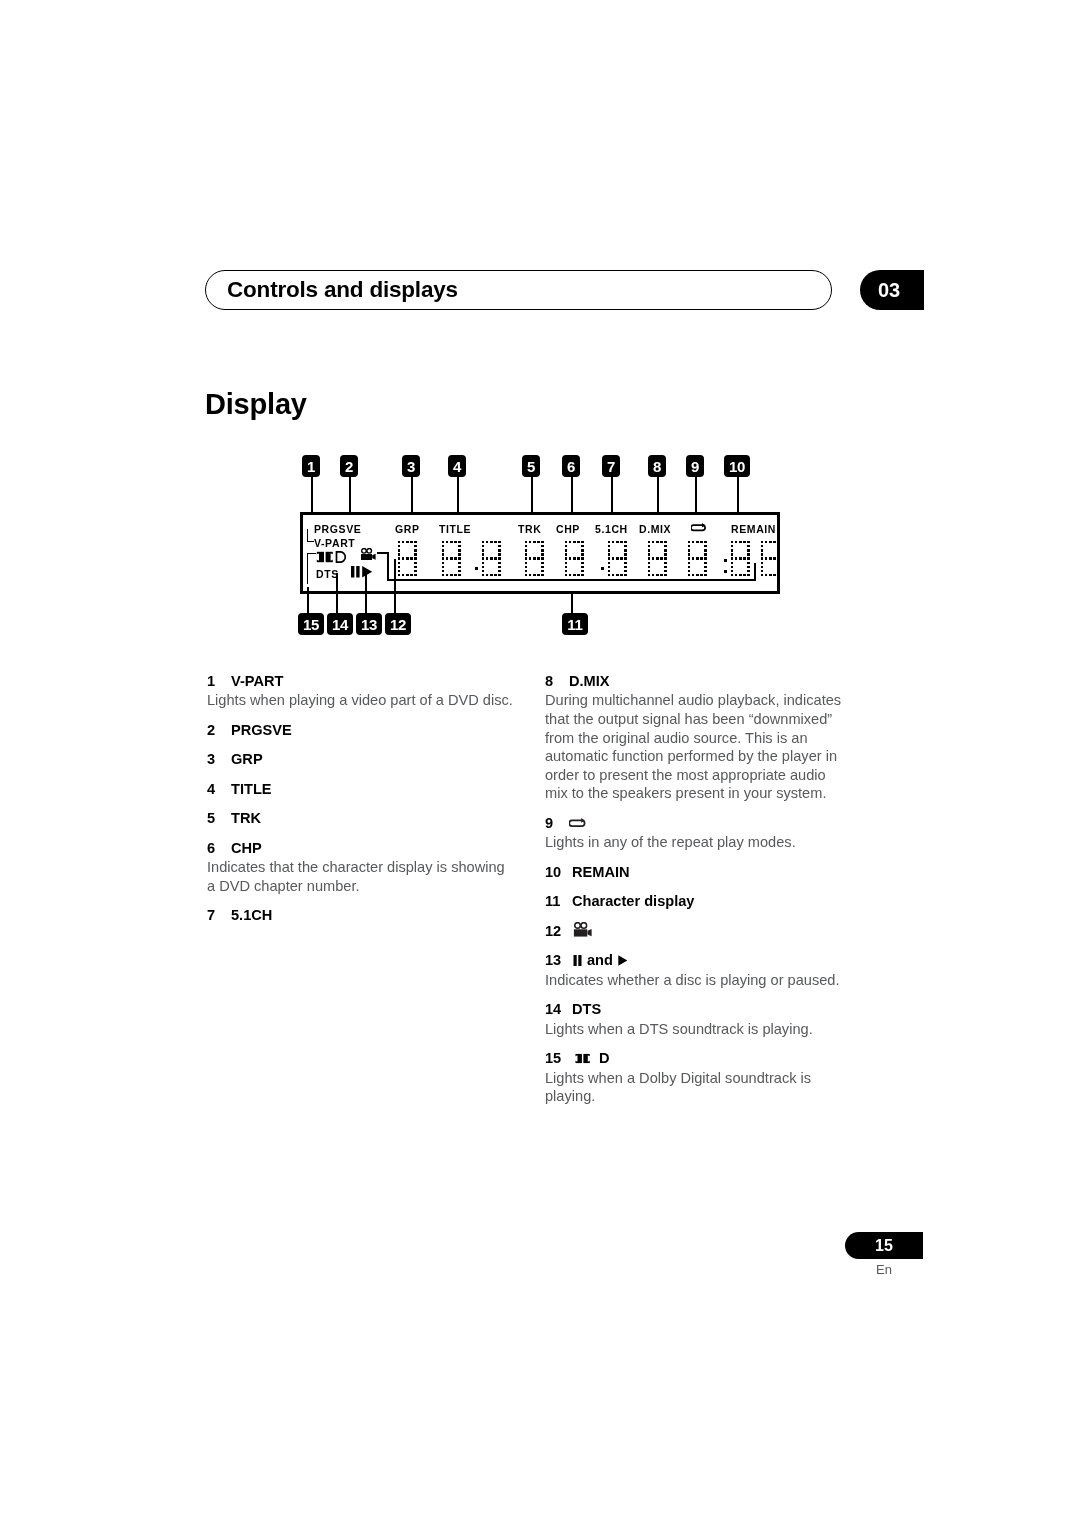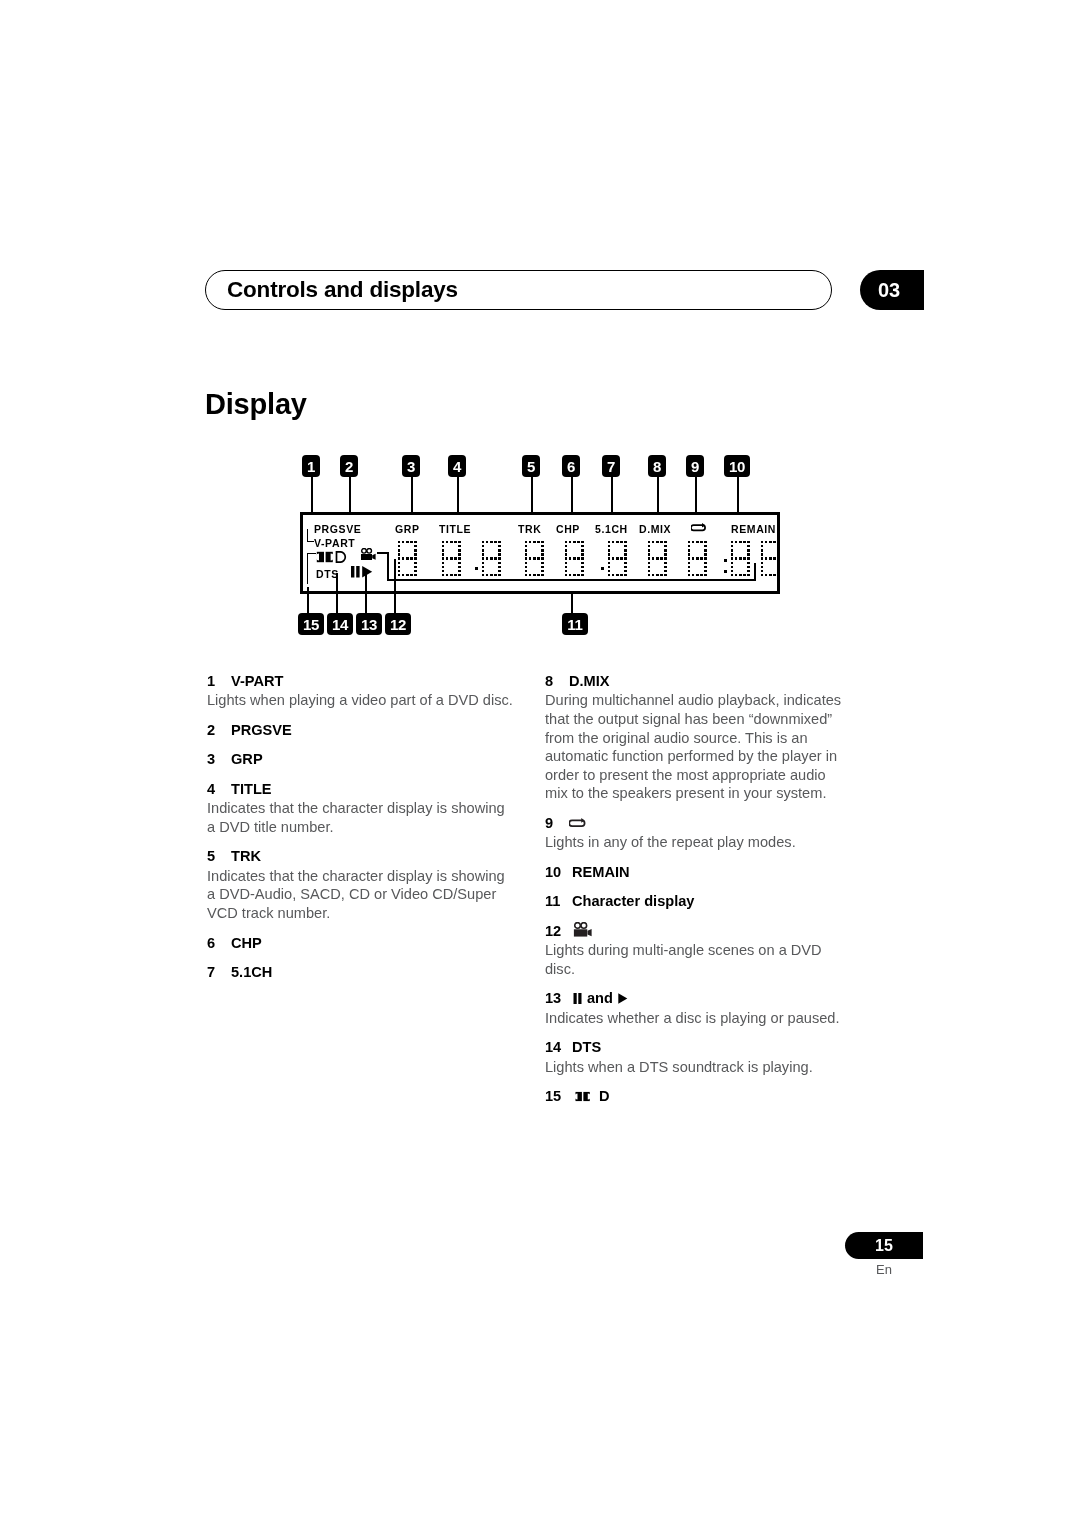--- a/index.html
+++ b/index.html
@@ -636,34 +636,33 @@
       <div class="entry-head">
         <span class="num">3</span>
         <span>GRP</span>
       </div>
     </div>
     <div class="entry">
       <div class="entry-head">
         <span class="num">4</span>
         <span>TITLE</span>
       </div>
-      <div class="entry-body">Indicates that the character display is showing a DVD title number.</div>
     </div>
     <div class="entry">
       <div class="entry-head">
         <span class="num">5</span>
         <span>TRK</span>
       </div>
-      <div class="entry-body">Indicates that the character display is showing a DVD-Audio, SACD, CD or Video CD/Super VCD track number.</div>
     </div>
     <div class="entry">
       <div class="entry-head">
         <span class="num">6</span>
         <span>CHP</span>
       </div>
+      <div class="entry-body">Indicates that the character display is showing a DVD chapter number.</div>
     </div>
     <div class="entry">
       <div class="entry-head">
         <span class="num">7</span>
         <span>5.1CH</span>
       </div>
     </div>
   </div>
 
 <div class="col col-right" id="col-right">
@@ -699,21 +698,20 @@
     <div class="entry">
       <div class="entry-head wide">
         <span class="num">12</span>
         <svg class="ic" width="22" height="17" viewBox="0 0 17 14">
           <circle cx="4" cy="2.8" r="2.3" fill="none" stroke="#231f20" stroke-width="1.3"></circle>
           <circle cx="9.2" cy="2.8" r="2.3" fill="none" stroke="#231f20" stroke-width="1.3"></circle>
           <rect x="1" y="6" width="11" height="6" fill="#231f20"></rect>
           <path d="M12.2 7.2 l3.4 -1.5 v6 l-3.4 -1.5 z" fill="#231f20"></path>
         </svg>
       </div>
-      <div class="entry-body">Lights during multi-angle scenes on a DVD disc.</div>
     </div>
     <div class="entry">
       <div class="entry-head wide">
         <span class="num">13</span>
         <svg class="ic" width="11" height="13" viewBox="0 0 9 13">
           <rect x="0.5" y="1" width="3.2" height="11" fill="#000"></rect>
           <rect x="5.3" y="1" width="3.2" height="11" fill="#000"></rect>
         </svg>
         <span style="margin: 0px 4px;"> and </span>
         <svg class="ic" width="12" height="13" viewBox="0 0 11 13">
@@ -733,19 +731,20 @@
       <div class="entry-head wide">
         <span class="num">15</span>
         <svg class="ic" width="22" height="11" viewBox="0 0 18 12">
           <path d="M0.8 1 h7.0 v10 h-7.0 z" fill="#000"></path>
           <path d="M3.0 2.7 a3.1 3.3 0 0 0 0 6.6 z" fill="#fff"></path>
           <path d="M9.4 1 h7.0 v10 h-7.0 z" fill="#000"></path>
           <path d="M14.2 2.7 a3.1 3.3 0 0 1 0 6.6 z" fill="#fff"></path>
         </svg>
         <span style="margin-left: 5px;"> D</span>
       </div>
+      <div class="entry-body">Lights when a Dolby Digital soundtrack is playing.</div>
     </div>
   </div>
 
 <div class="footer">
   <div class="footer-page">15</div>
   <div class="footer-lang">En</div>
 </div>
 
 </body></html>

